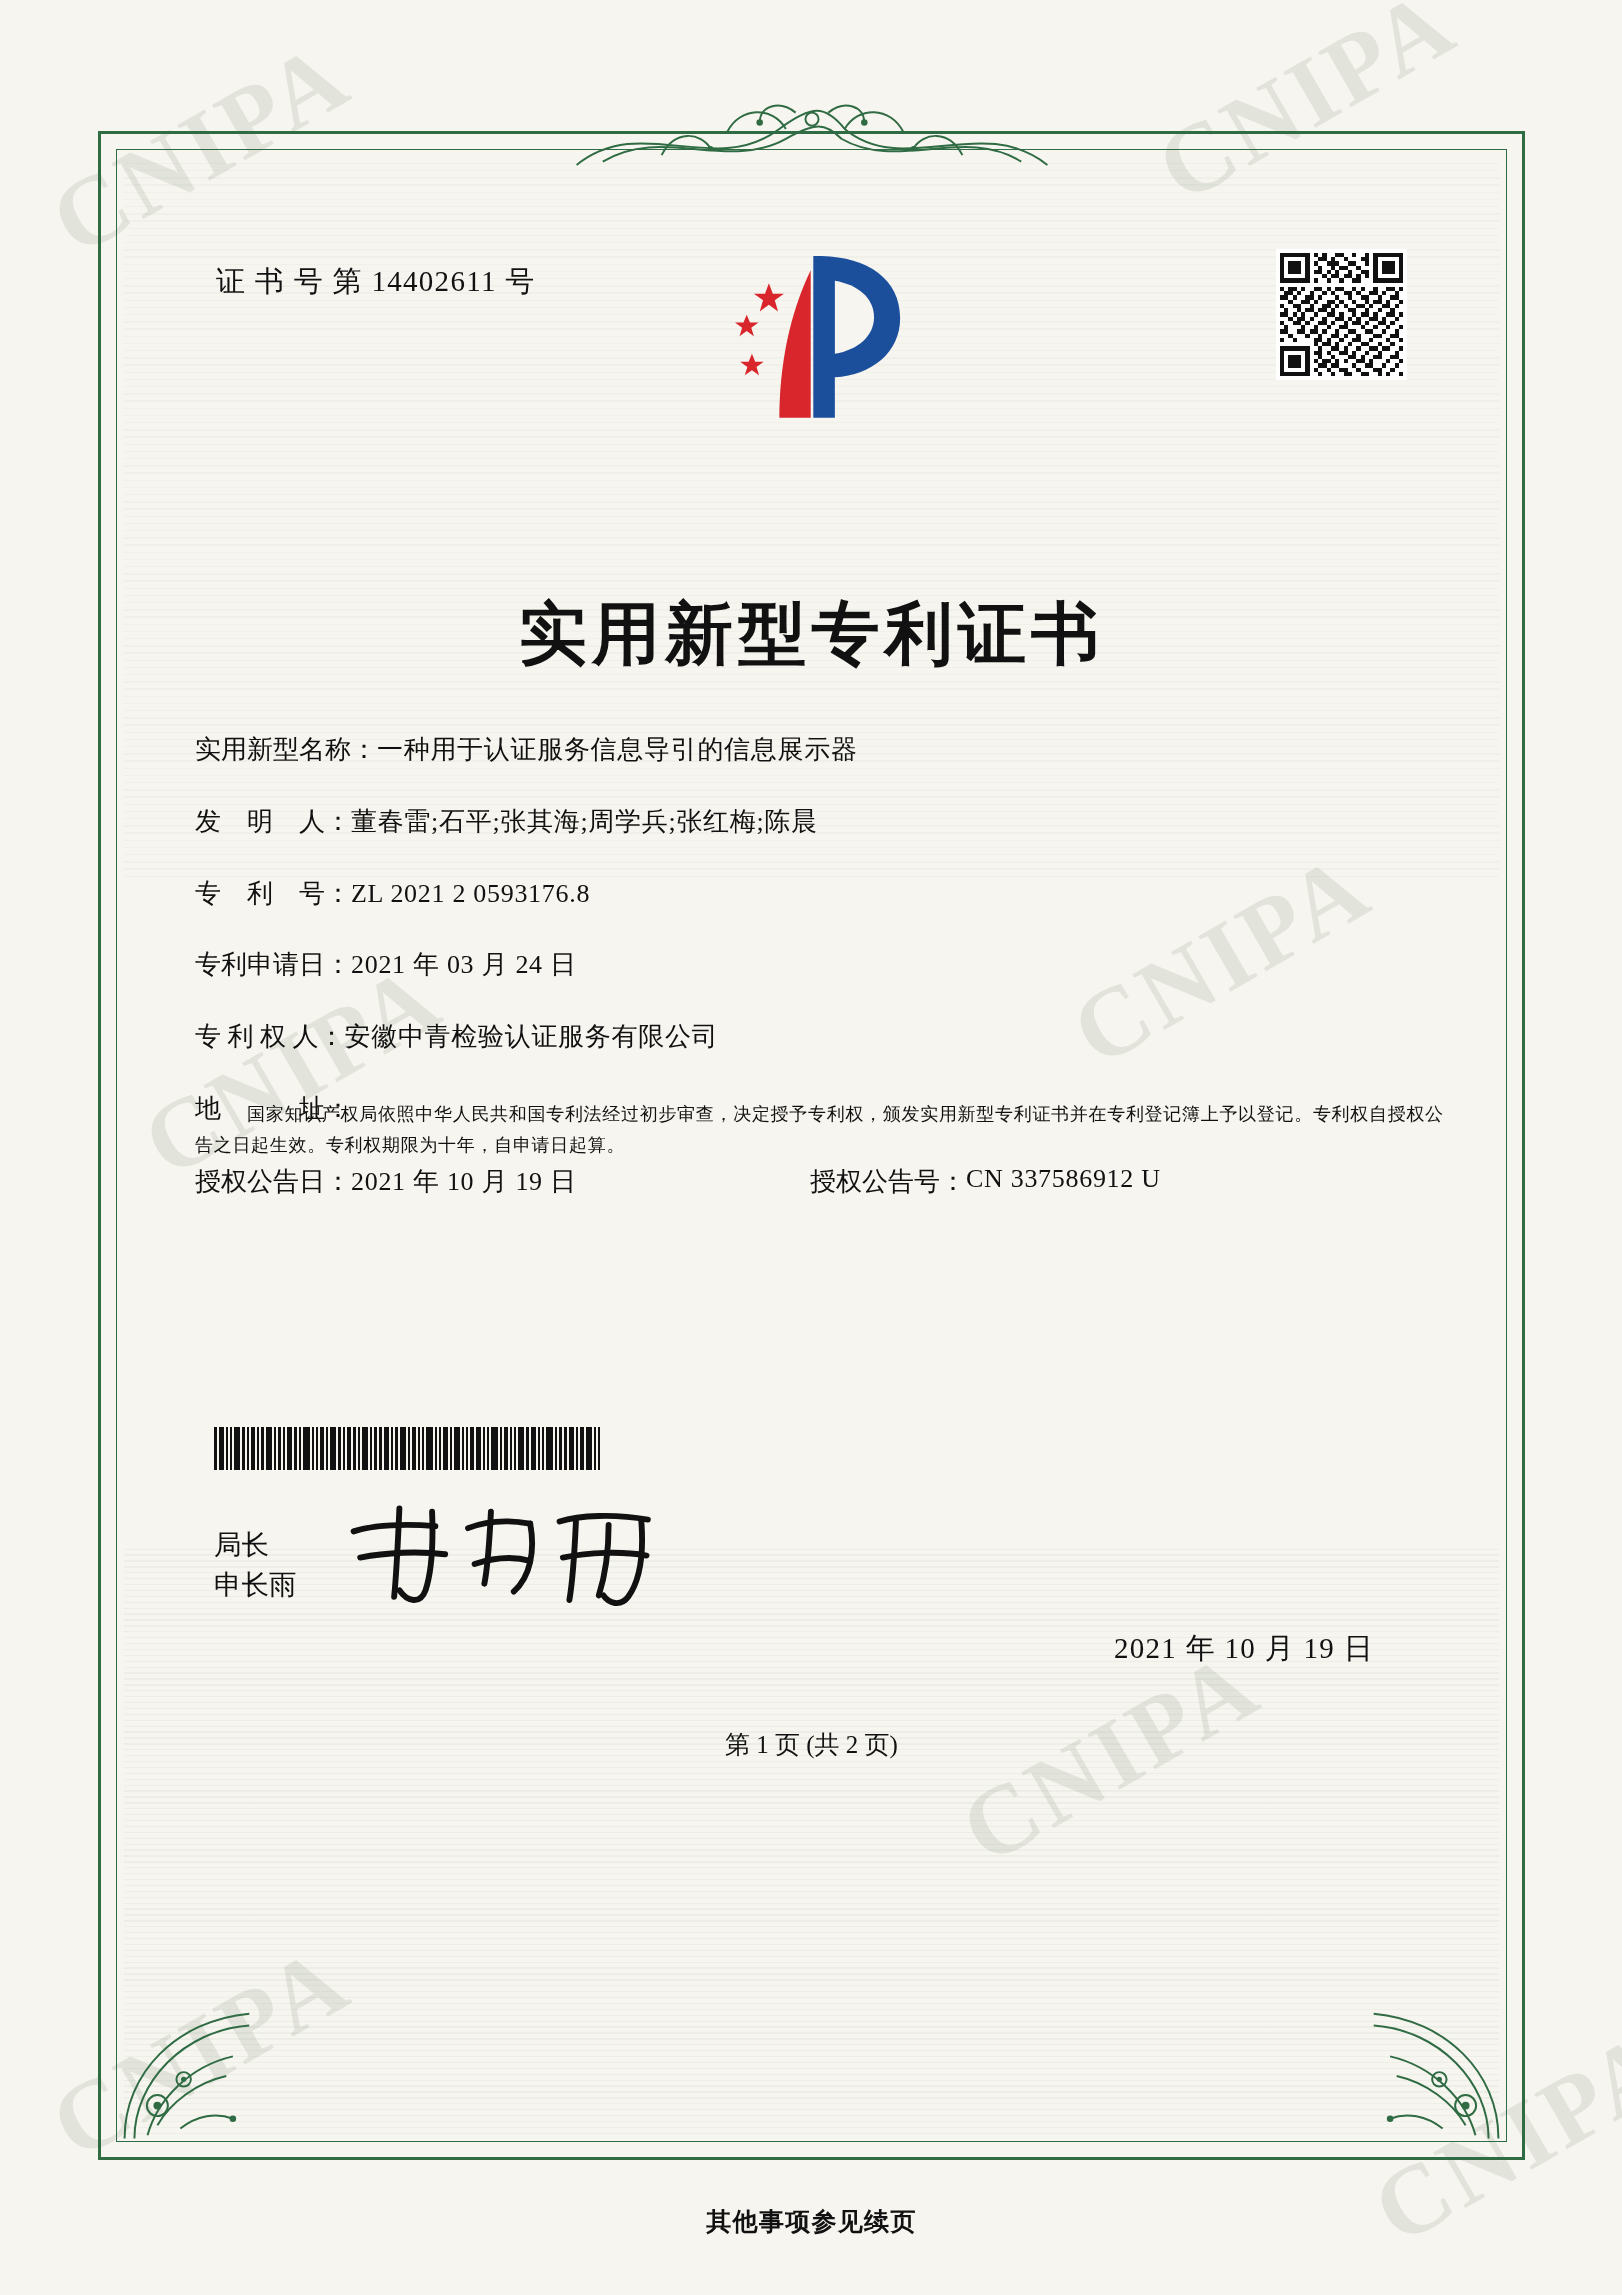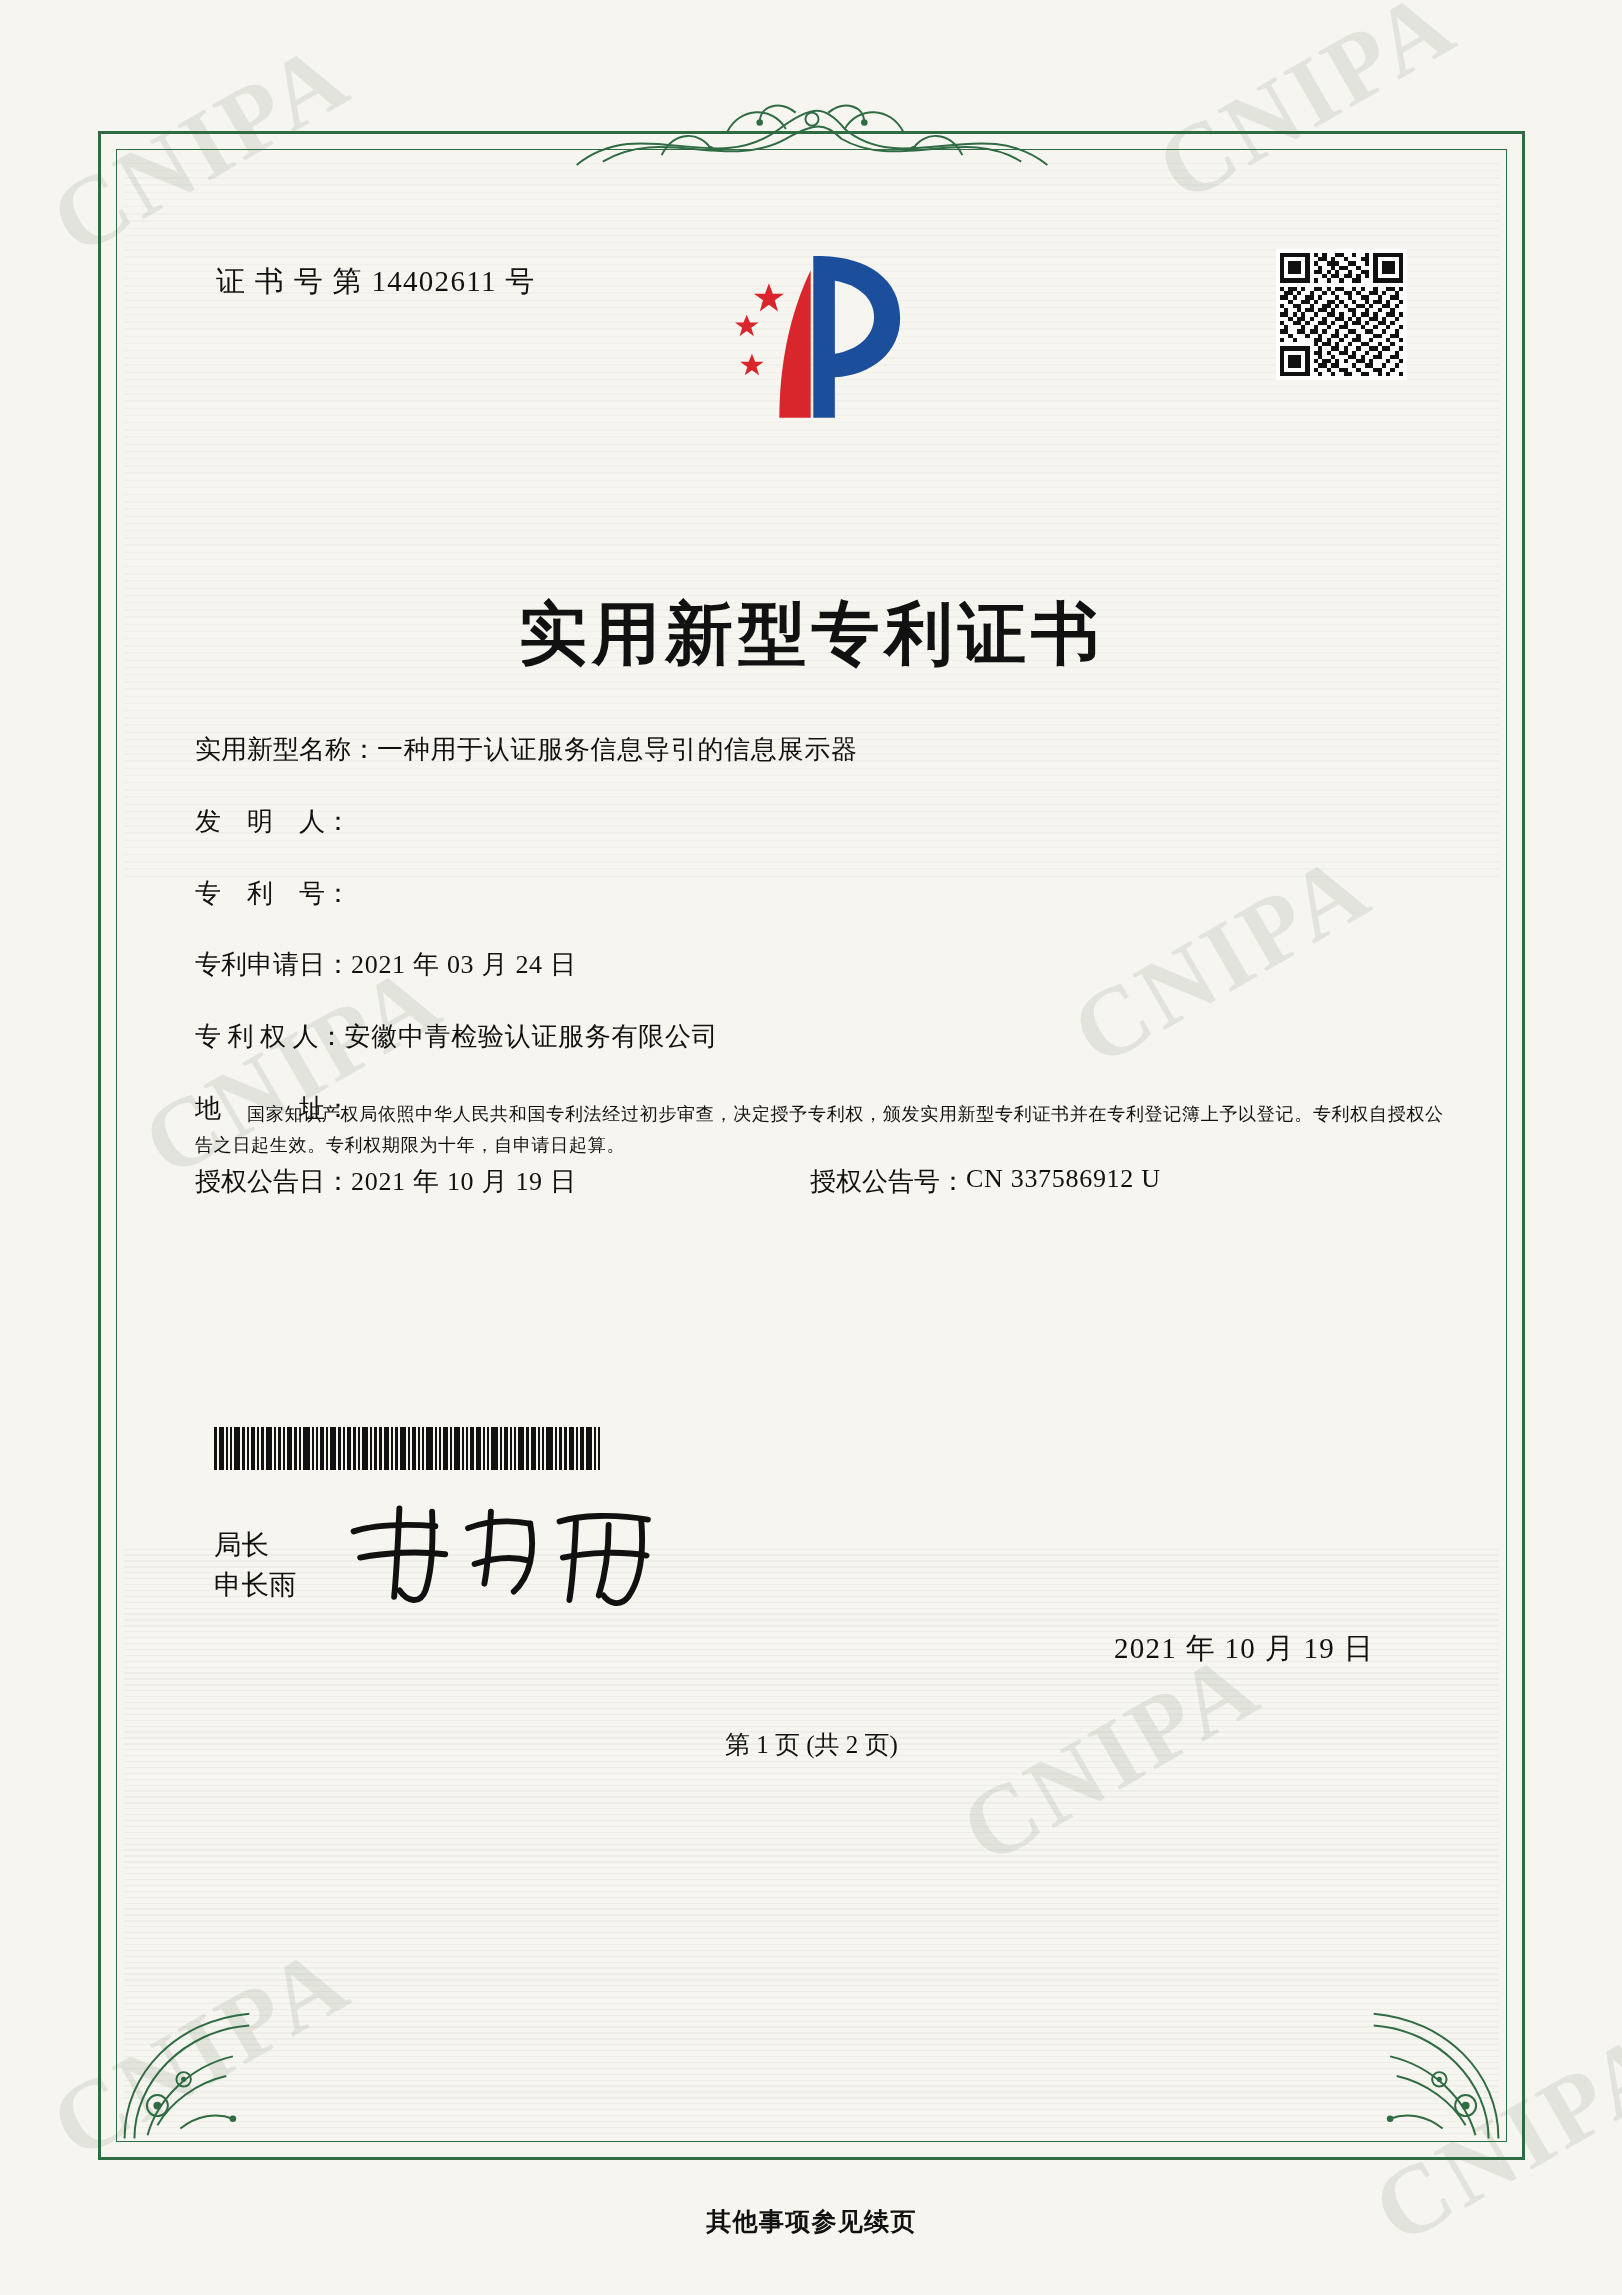--- a/index.html
+++ b/index.html
@@ -578,23 +578,25 @@
 
   <div class="title">实用新型专利证书</div>
 
   <div class="fields">
     <div class="field">
       <span class="flabel">实用新型名称：</span>
       <span class="fvalue">一种用于认证服务信息导引的信息展示器</span>
     </div>
     <div class="field">
       <span class="flabel">发　明　人：</span>
+      <span class="fvalue">董春雷;石平;张其海;周学兵;张红梅;陈晨</span>
     </div>
     <div class="field">
       <span class="flabel">专　利　号：</span>
+      <span class="fvalue">ZL 2021 2 0593176.8</span>
     </div>
     <div class="field">
       <span class="flabel">专利申请日：</span>
       <span class="fvalue">2021 年 03 月 24 日</span>
     </div>
     <div class="field">
       <span class="flabel">专 利 权 人：</span>
       <span class="fvalue">安徽中青检验认证服务有限公司</span>
     </div>
     <div class="field">

